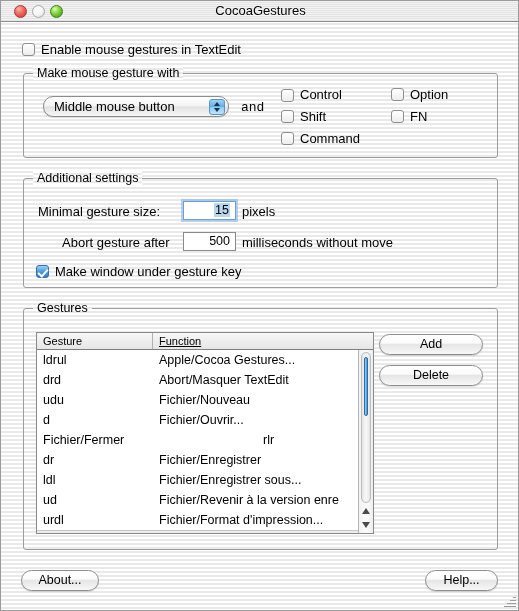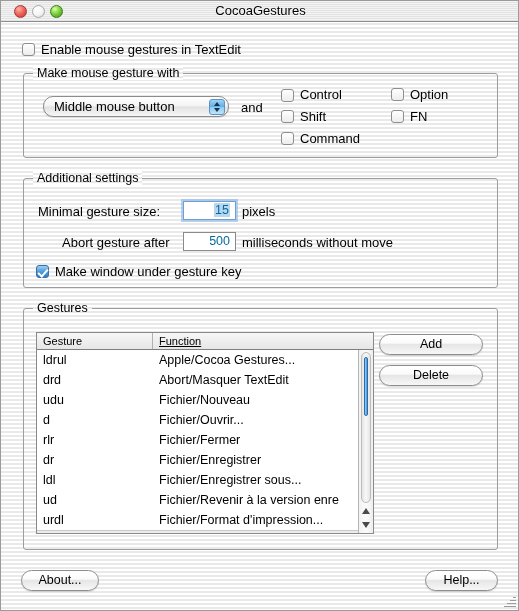--- a/index.html
+++ b/index.html
@@ -104,21 +104,21 @@
     content:"";position:absolute;left:4px;width:0;height:0;
     border-left:3px solid transparent;border-right:3px solid transparent;
   }
   .popup .arrows:before{top:2px;border-bottom:4px solid #17324a;}
   .popup .arrows:after{bottom:2px;border-top:4px solid #17324a;}
   
   .tfield{
     position:absolute;box-sizing:border-box;height:19px;
     border:1px solid #8a8a8a;background:#fff;
     text-align:right;padding-right:5px;
-    font-size:12.5px;line-height:17px;color:#0369a1;
+    font-size:12.5px;line-height:17px;color:#000000;
   }
   .tfield.focused{
     border:1px solid #6f9fd0;
     box-shadow:0 0 0 2px rgba(125,175,230,.55);
   }
   .tfield .sel{background:#b9d6ef;padding:0 1px;}
   
   .tablebox{
     position:absolute;box-sizing:border-box;
     border:1px solid #8a8a8a;background:#fff;overflow:hidden;
@@ -196,21 +196,21 @@
     <span class="lbl">Enable mouse gestures in TextEdit</span>
   </div>
 
   <div class="group" style="left:22px;top:72px;width:475px;height:85px;"></div>
   <div class="group-title" style="left:32px;top:65px;">Make mouse gesture with</div>
 
   <div class="popup" style="left:42px;top:95px;width:186px;">
     <span class="ptext">Middle mouse button</span>
     <span class="arrows"></span>
   </div>
-  <div class="lbl" style="position:absolute;left:240px;top:99px;">and</div>
+  <div class="lbl" style="position:absolute;left:240px;top:99px;font-family:Liberation Mono, monospace;">and</div>
 
   <div class="cbrow" style="left:280px;top:86px;align-items:flex-end;">
     <div class="cbox"></div>
     <span class="lbl">Control</span>
   </div>
   <div class="cbrow" style="left:280px;top:108px;">
     <div class="cbox"></div>
     <span class="lbl">Shift</span>
   </div>
   <div class="cbrow" style="left:280px;top:130px;">
@@ -261,22 +261,22 @@
       </div>
       <div class="trow">
         <div class="td c1">udu</div>
         <div class="td c2">Fichier/Nouveau</div>
       </div>
       <div class="trow">
         <div class="td c1">d</div>
         <div class="td c2">Fichier/Ouvrir...</div>
       </div>
       <div class="trow">
+        <div class="td c2">Fichier/Fermer</div>
         <div class="td c1">rlr</div>
-        <div class="td c2">Fichier/Fermer</div>
       </div>
       <div class="trow">
         <div class="td c1">dr</div>
         <div class="td c2">Fichier/Enregistrer</div>
       </div>
       <div class="trow">
         <div class="td c1">ldl</div>
         <div class="td c2">Fichier/Enregistrer sous...</div>
       </div>
       <div class="trow">

